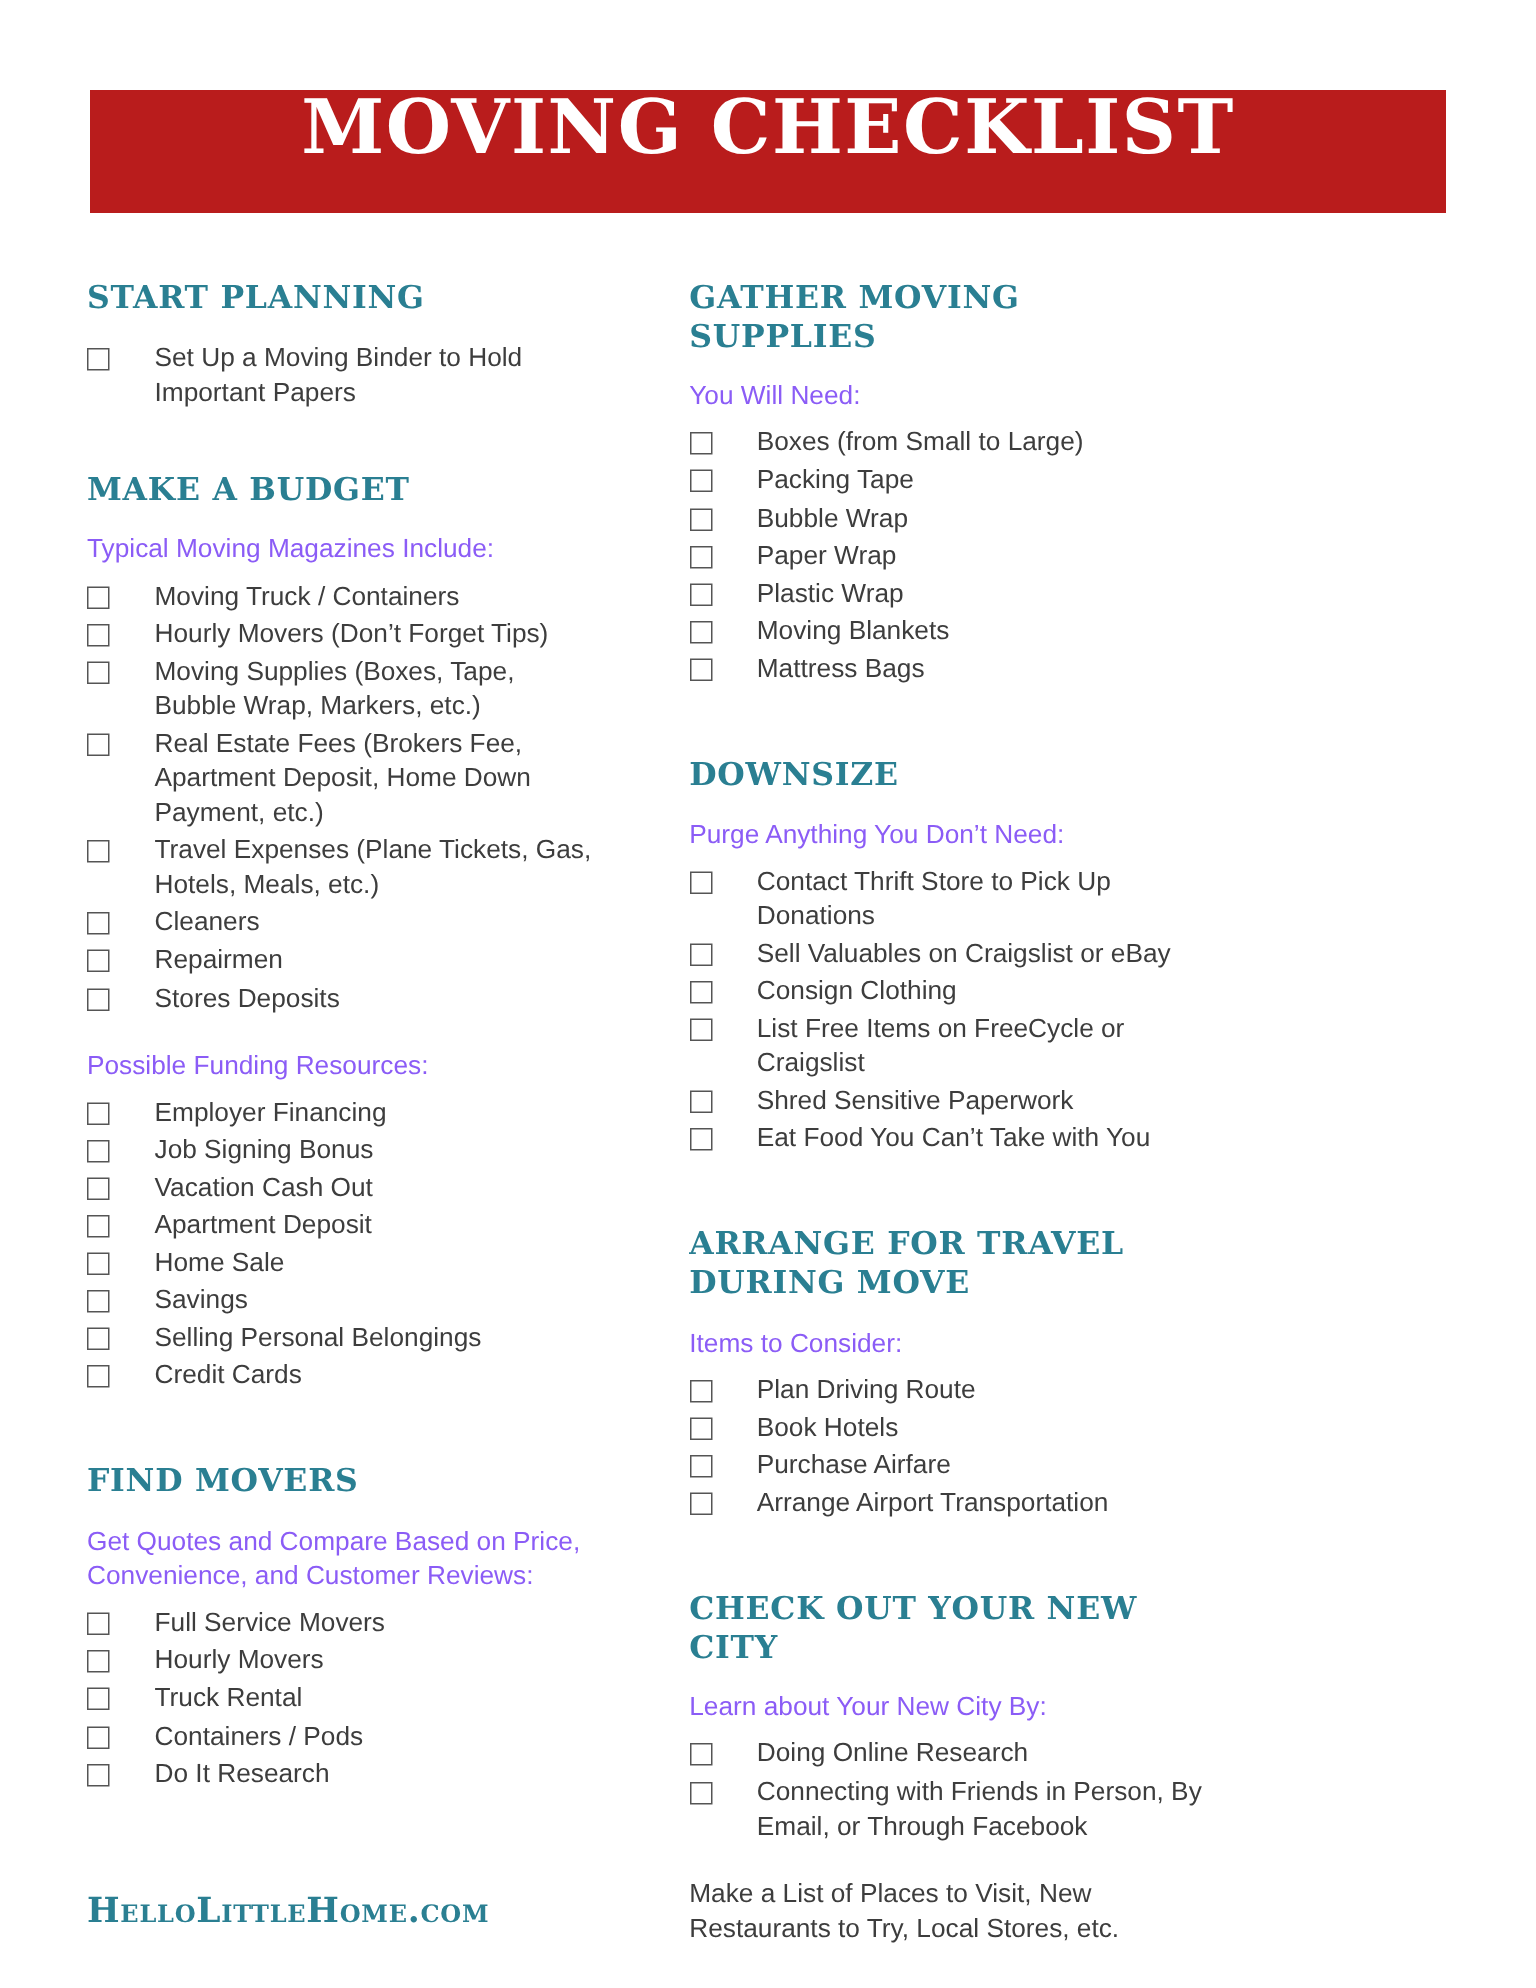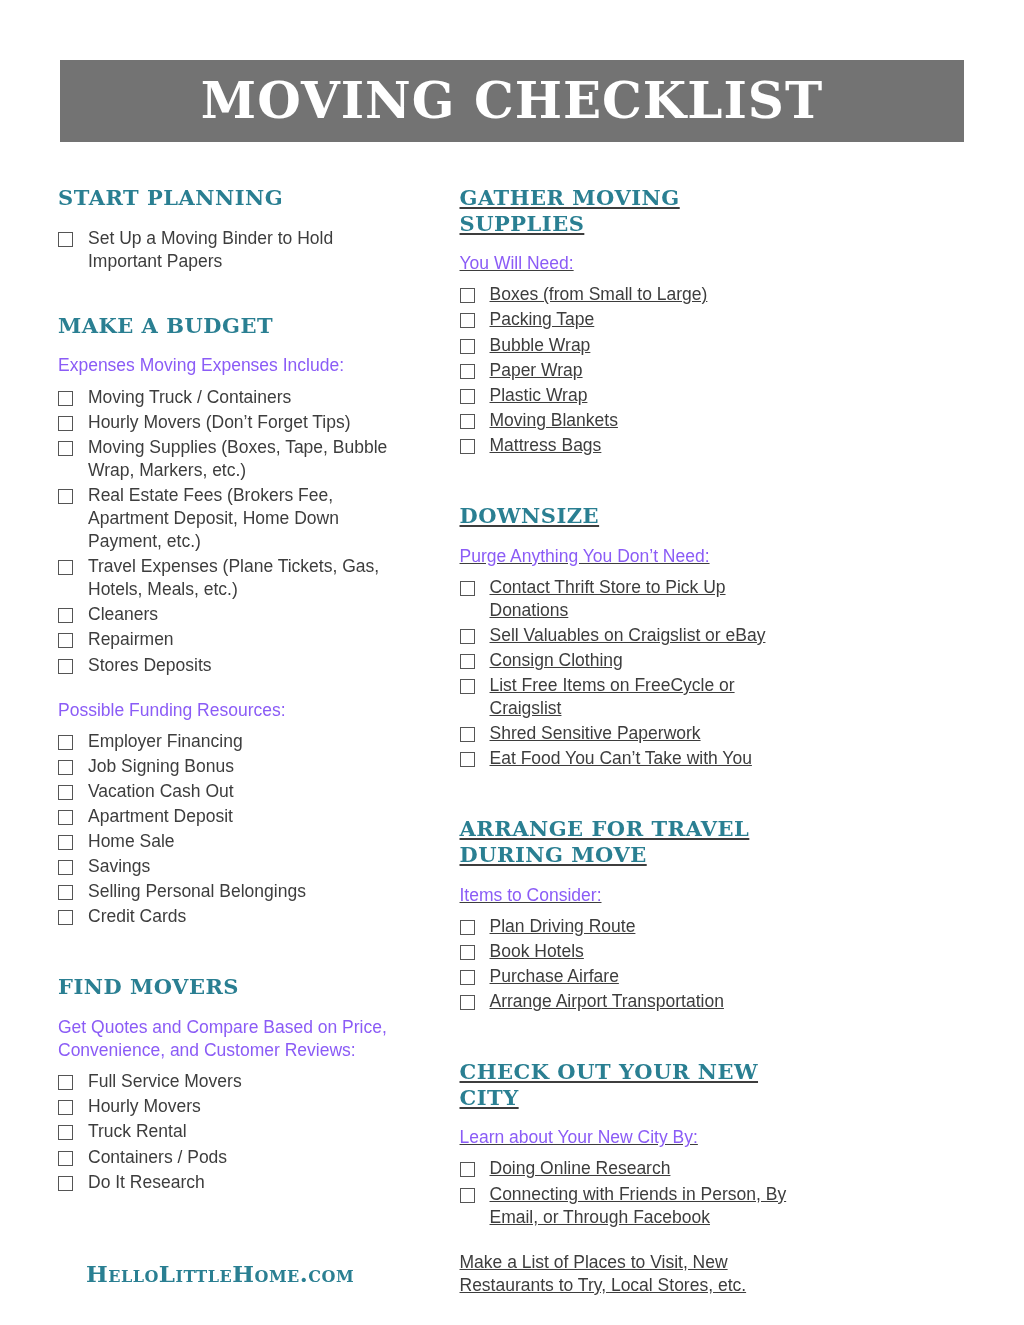--- a/index.html
+++ b/index.html
@@ -20,23 +20,22 @@
     height: 1325px;
     position: relative;
     box-sizing: border-box;
   }
   .banner {
     position: absolute;
     left: 60px;
     top: 60px;
     width: 904px;
     height: 82px;
-    background: #737373;
+    background: #b91c1c;
     display: flex;
-    align-items: center;
     justify-content: center;
   }
   .banner-title {
     font-family: "DejaVu Serif", serif;
     font-weight: bold;
     font-size: 50px;
     letter-spacing: 1px;
     color: #ffffff;
     text-transform: uppercase;
     font-variant: small-caps;
@@ -49,21 +48,21 @@
     width: 859px;
     display: flex;
     box-sizing: border-box;
     padding: 0 52px;
   }
   .col {
     width: 50%;
     box-sizing: border-box;
   }
   .col-left { padding-right: 30px; padding-left: 6px; }
-  .col-right { padding-left: 30px; text-decoration: underline; }
+  .col-right { padding-left: 30px; }
 
   .section { margin-bottom: 26px; }
   .section-title {
     font-family: "DejaVu Serif", serif;
     font-weight: bold;
     font-size: 21px;
     color: #2a7f92;
     font-variant: small-caps;
     text-transform: uppercase;
     letter-spacing: 0.5px;
@@ -90,34 +89,33 @@
     color: #3d3d3d;
   }
   .box {
     flex: 0 0 auto;
     width: 13px;
     height: 13px;
     border: 1.6px solid #555;
     margin-right: 15px;
     margin-top: 5px;
   }
-  .item-text { flex: 1 1 auto; }
+  .item-text { flex: 1 1 auto; margin-left: 15px; }
   .gap-sm { height: 14px; }
   .gap-md { height: 20px; }
   .footer {
     position: absolute;
     left: 58px;
     bottom: 38px;
     font-family: "DejaVu Serif", serif;
     font-weight: bold;
     font-size: 23px;
     color: #2a7f92;
     font-variant: small-caps;
     letter-spacing: 0.5px;
-    margin-left: 28px;
   }
   .tail-note {
     font-size: 17.5px;
     line-height: 1.32;
     color: #3d3d3d;
     margin-top: 22px;
   }
 </style>
 </head>
 <body>
@@ -139,21 +137,21 @@
             <span class="box"></span>
             <span class="item-text">Set Up a Moving Binder to Hold Important Papers</span>
           </li>
         </ul>
       </div>
 
       <div class="gap-sm"></div>
 
       <div class="section">
         <div class="section-title">Make a Budget</div>
-        <div class="intro">Expenses Moving Expenses Include:</div>
+        <div class="intro">Typical Moving Magazines Include:</div>
         <ul class="checklist">
           <li>
               <span class="box"></span>
               <span class="item-text">Moving Truck / Containers</span>
             </li>
           <li>
               <span class="box"></span>
               <span class="item-text">Hourly Movers (Don’t Forget Tips)</span>
             </li>
           <li>

